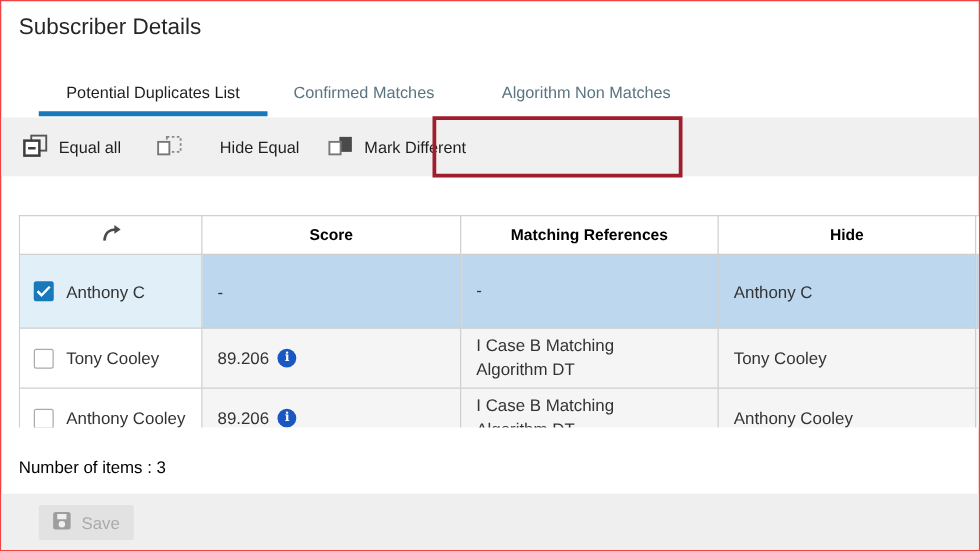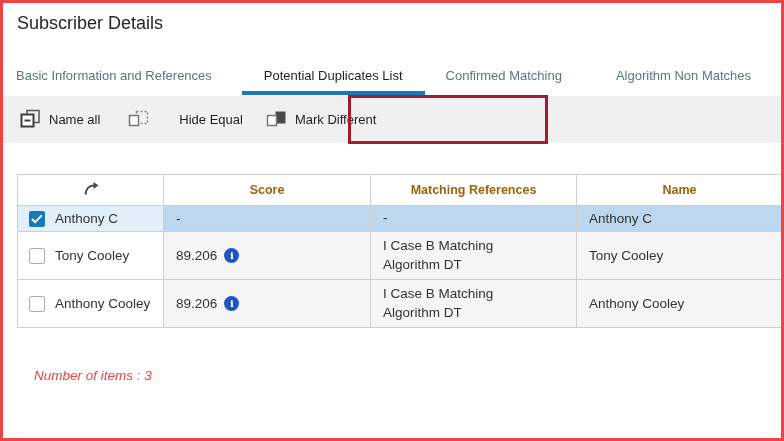--- a/index.html
+++ b/index.html
@@ -1,19 +1,19 @@
 <!DOCTYPE html>
 <html><head>
 <meta charset="utf-8">
 <style>
   * { margin:0; padding:0; box-sizing:border-box; }
   body { background:#fff; font-family:"Liberation Sans", sans-serif; }
   .page {
     position:relative; width:784px; height:441px; background:#fff;
-    border:3px solid #ef4444; overflow:hidden;
+    border:1px solid #ef4444; overflow:hidden;
   }
   
   .title { position:absolute; left:14px; top:10px; font-size:18px; color:#262626; }
 
   
   .tabbar { position:absolute; left:0; top:58px; width:100%; height:34px; display:flex; align-items:flex-start; }
   .tab { font-size:13px; color:#5b7482; line-height:30px; height:34px; white-space:nowrap; cursor:default; }
   .tab-0 { margin-left:13px; }
   .tab-1 { margin-left:30px; padding:0 22px; }
   .tab-2 { margin-left:0;  padding:0 21px; }
@@ -25,71 +25,70 @@
   .tbtn { display:flex; align-items:center; gap:8px; font-size:13px; color:#1f1f1f; white-space:nowrap; cursor:default; }
   .tbtn-0 { margin-left:17px; } .tbtn-1 { margin-left:28px;gap:30px; } .tbtn-2 { margin-left:23px; }
   .tbtn-3 { margin-left:27px; } .tbtn-4 { margin-left:45px; }
   .annotation-box { position:absolute; left:345px; top:-1px; width:200px; height:49px; border:3px solid #a01d2d; pointer-events:none; }
 
   
   .table-wrap { position:absolute; left:14px; top:171px; width:770px; height:170px; overflow:hidden; }
   table { border-collapse:collapse; table-layout:fixed; width:880px; }
   col.c0{width:146px;} col.c1{width:207px;} col.c2{width:206px;} col.c3{width:206px;} col.c4{width:115px;}
   th, td { border:1px solid #cfcfcf; vertical-align:middle; }
-  th { height:31px; font-size:12.5px; font-weight:bold; color:#a16207; background:#fff; text-align:center; }
-  tr.r0 td { height:26px; } tr.r1 td, tr.r2 td { height:48px; }
+  th { height:31px; font-size:12.5px; font-weight:bold; color:#000000; background:#fff; text-align:center; }
+  tr.r0 td { height:59px; } tr.r1 td, tr.r2 td { height:48px; }
   td { font-size:13.5px; color:#333; padding-left:12px; }
   td.first { padding-left:11px; }
   tr.sel td { background:#bcd7ee; }
   tr.sel td.first { background:#e1eff9; }
   tr.unsel td { background:#f5f5f5; }
   tr.unsel td.first { background:#ffffff; }
   td.algo { padding-right:30px; line-height:1.35; }
   .cellflex { display:flex; align-items:center; gap:10px; }
   .scoreflex { display:flex; align-items:center; gap:7px; }
 
   .checkbox { width:16px; height:16px; border-radius:2px; flex:0 0 16px; position:relative; }
   .checkbox.on { background:#1779ba; }
   .checkbox.off { background:#fff; border:1px solid #ababab; }
   .checkbox.on svg { position:absolute; left:2px; top:3px; }
 
   .info-badge { width:15px; height:15px; border-radius:50%; background:#1b57c1; color:#fff;
     font-size:10px; font-weight:bold; display:inline-flex; align-items:center; justify-content:center; font-family:"DejaVu Serif", serif; }
 
   
-  .items-count { position:absolute; left:31px; top:365px; font-size:13.5px; color:#ef4444;font-style:italic; }
+  .items-count { position:absolute; left:14px; top:365px; font-size:13.5px; color:#000000; }
   .savebar { position:absolute; left:0; top:394px; bottom:0; width:100%; background:#efefef; }
   .save-btn { position:absolute; left:30px; top:9px; width:76px; height:28px; background:#e2e2e2; border:none;
     border-radius:2px; display:flex; align-items:center; justify-content:center; gap:8px;
     color:#ababab; font-size:13.5px; font-family:"Liberation Sans", sans-serif; }
 </style>
 </head>
 <body>
 
 <div class="page">
 
   <div class="title">Subscriber Details</div>
 
   <div class="tabbar">
-    <div class="tab tab-0">Basic Information and References</div>
     <div class="tab tab-1 active">Potential Duplicates List</div>
-    <div class="tab tab-2">Confirmed Matching</div>
+    <div class="tab tab-2">Confirmed Matches</div>
     <div class="tab tab-3">Algorithm Non Matches</div>
   </div>
 
   <div class="toolbar" style="position:absolute;">
     <div class="tbtn tbtn-0">
       <span>
         <svg width="21" height="19" viewBox="0 0 21 19">
           <rect x="7" y="1.5" width="12" height="12" fill="none" stroke="#555" stroke-width="1.5"></rect>
           <rect x="1.5" y="5.5" width="12" height="12" fill="#fff" stroke="#3d3d3d" stroke-width="2"></rect>
           <line x1="4.5" y1="11.5" x2="10.5" y2="11.5" stroke="#3d3d3d" stroke-width="2"></line>
         </svg>
       </span>
-      <span>Name all</span>
+      <span>Equal all</span>
     </div>
 
     <div class="tbtn tbtn-1">
       <span>
         <svg width="21" height="19" viewBox="0 0 21 19">
           <rect x="8.5" y="2.5" width="11" height="12" fill="none" stroke="#888" stroke-width="1.5" stroke-dasharray="2,2"></rect>
           <rect x="1.5" y="6.5" width="9" height="10" fill="#fff" stroke="#777" stroke-width="1.5"></rect>
         </svg>
       </span>
       <span>Hide Equal</span>
@@ -124,21 +123,21 @@
         <th>
           <span>
             <svg width="17" height="15" viewBox="0 0 17 15">
               <path d="M3.5,13.5 C4,7 8,4.5 12,4.5" fill="none" stroke="#4a4a4a" stroke-width="2"></path>
               <polygon points="11.5,1 16.5,4.5 11.5,8" fill="#4a4a4a"></polygon>
             </svg>
           </span>
         </th>
         <th>Score</th>
         <th>Matching References</th>
-        <th>Name</th>
+        <th>Hide</th>
         <th></th>
       </tr>
 
       <tr class="r0 sel">
         <td class="first">
           <div class="cellflex">
             <span class="checkbox on">
               <svg width="12" height="10" viewBox="0 0 12 10">
                     <path d="M1 5 L4.2 8.2 L10.8 1.4" fill="none" stroke="#fff" stroke-width="2"></path>
                   </svg>
@@ -190,14 +189,26 @@
         <td class="algo">I Case B Matching Algorithm DT</td>
         <td>Anthony Cooley</td>
         <td></td>
       </tr>
     </tbody>
       </table>
   </div>
 
   <div class="items-count">Number of items : 3</div>
 
+  <div class="savebar">
+    <button class="save-btn" disabled="">
+      <span>
+        <svg width="15" height="15" viewBox="0 0 15 15">
+          <rect x="0.5" y="0.5" width="14" height="14" rx="2" fill="#9e9e9e"></rect>
+          <rect x="3.8" y="2.2" width="7.4" height="4.2" fill="#efefef"></rect>
+          <circle cx="7.5" cy="10.3" r="2.6" fill="#efefef"></circle>
+        </svg>
+      </span>
+      <span>Save</span>
+    </button>
+  </div>
 
 </div>
 
 </body></html>

